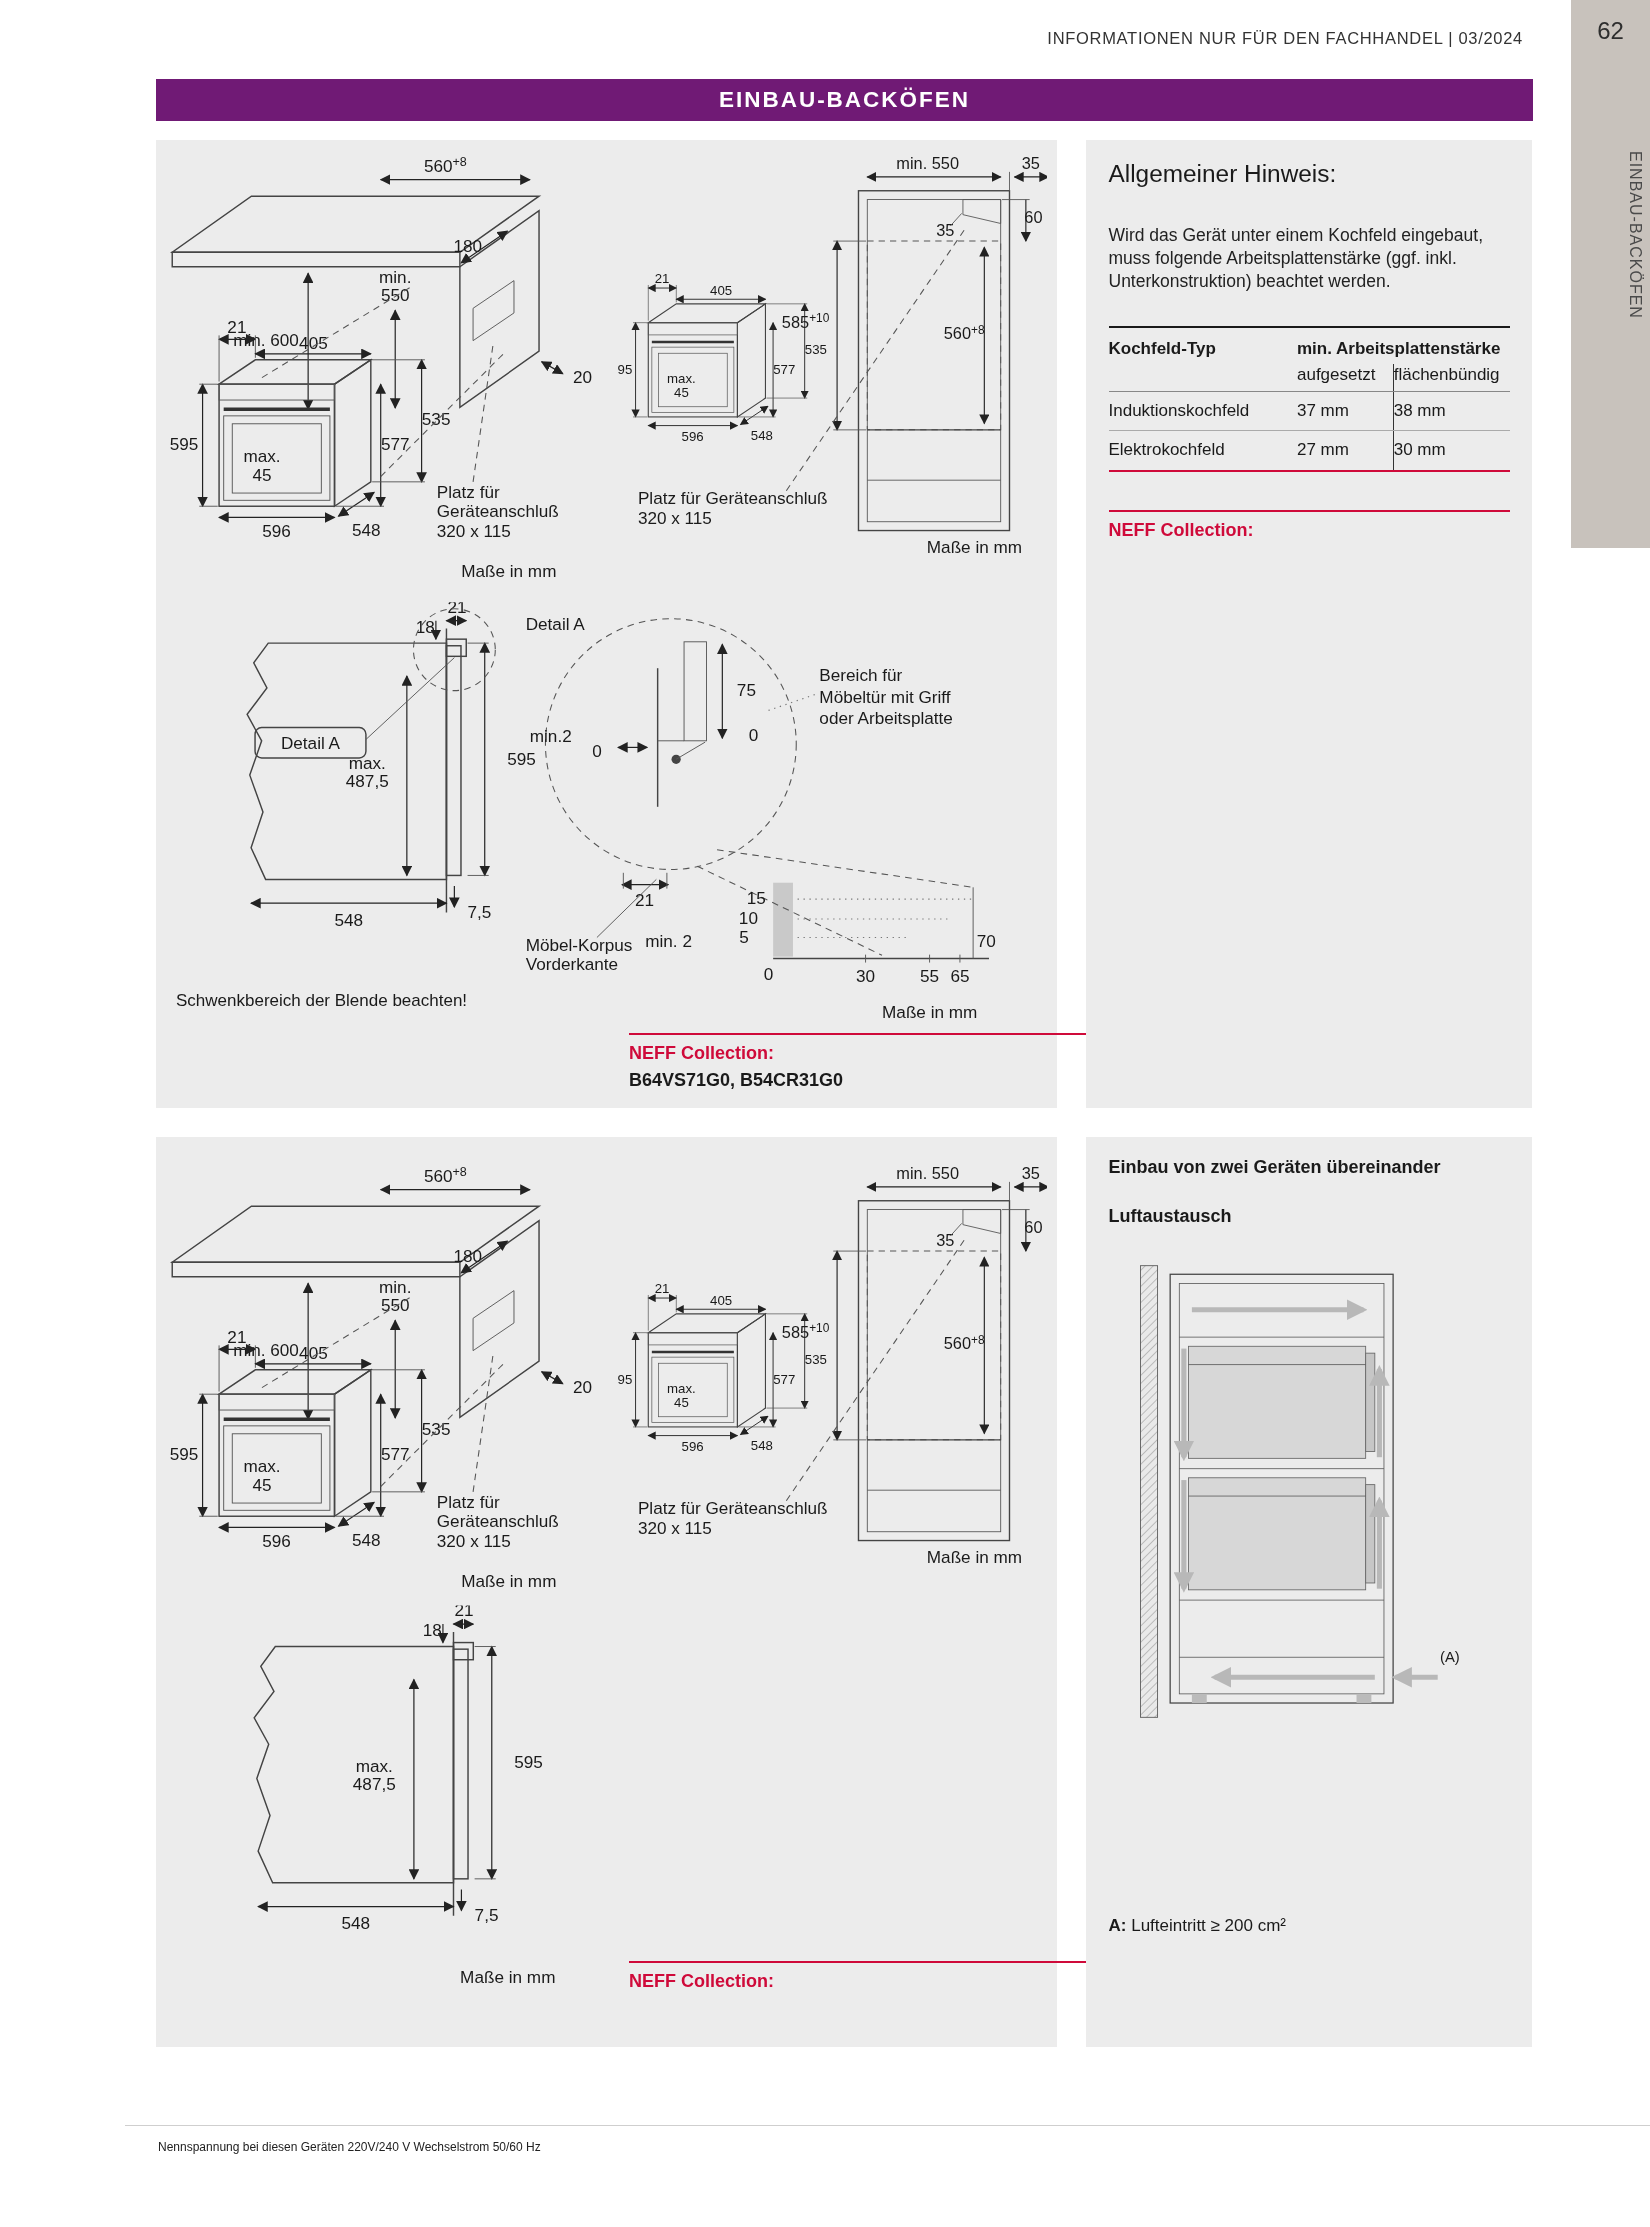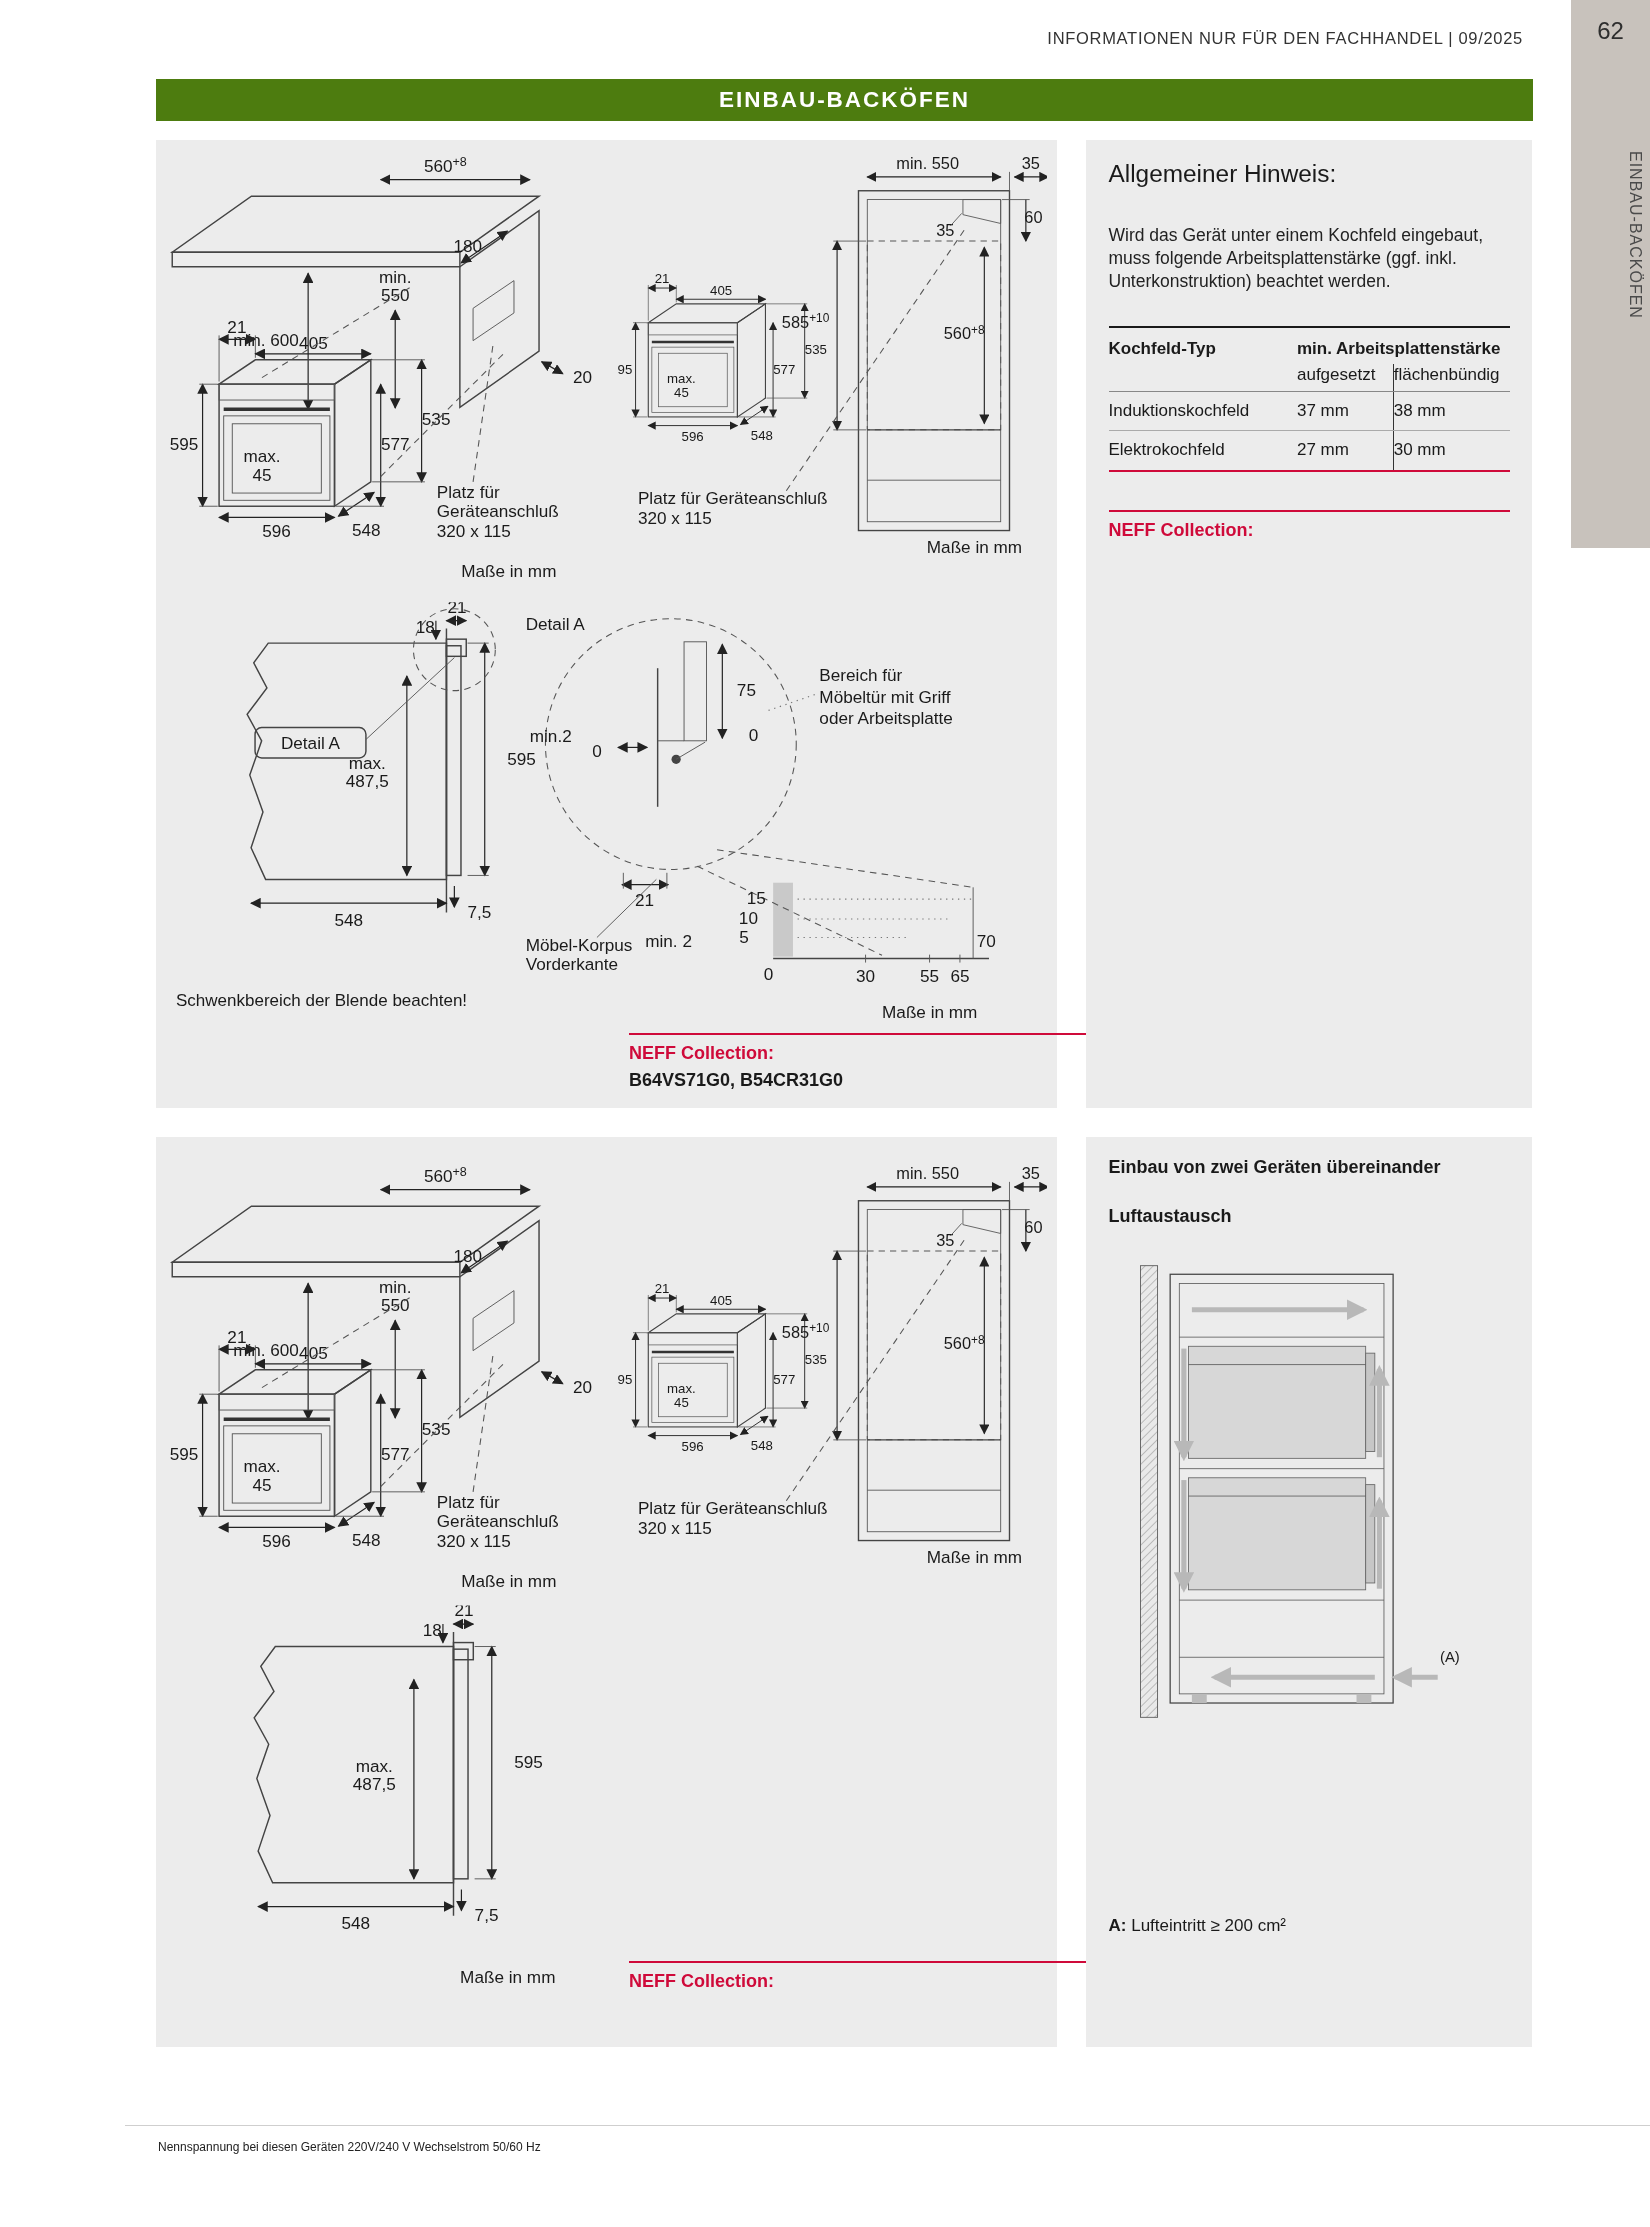--- a/index.html
+++ b/index.html
@@ -8,21 +8,21 @@
     font-family:"Liberation Sans", sans-serif; color:#1a1a1a; overflow:hidden;
   }
   .abs { position:absolute; }
   .panel { position:absolute; background:#ececec; }
   
   #hdr { position:absolute; top:29px; right:127px; font-size:16.5px; letter-spacing:0.7px; color:#333; }
   #tab { position:absolute; right:0; top:0; width:79px; height:548px; background:#c8c2bc; }
   #pagenum { text-align:center; padding-top:17px; font-size:24px; color:#2e2e2e; }
   #vtab { position:absolute; top:149px; left:0; width:79px; text-align:center;
           writing-mode:vertical-rl; font-size:16px; letter-spacing:1px; color:#4a4a4a; line-height:1.9; margin:0 auto; height:172px; }
-  #titlebar { position:absolute; left:156px; top:79px; width:1377px; height:42px; background:#4d7c0f;
+  #titlebar { position:absolute; left:156px; top:79px; width:1377px; height:42px; background:#701a75;
               color:#fff; font-weight:bold; font-size:22.5px; letter-spacing:2px; text-align:center; line-height:42px; }
   
   svg text { font-family:"Liberation Sans", sans-serif; font-size:26px; fill:#1a1a1a; }
   svg .sup { font-size:19px; }
   .ln   { stroke:#444; stroke-width:2.2; fill:none; }
   .thin { stroke:#555; stroke-width:1.4; fill:none; }
   .dim  { stroke:#222; stroke-width:1.8; fill:none; }
   .dash { stroke:#555; stroke-width:1.6; fill:none; stroke-dasharray:10 8; }
   .dot  { stroke:#777; stroke-width:1.8; fill:none; stroke-dasharray:2 7; }
   .flow { stroke:#b8b8b8; stroke-width:9; fill:none; }
@@ -210,21 +210,21 @@
         <line class="flow" x1="438" y1="350" x2="438" y2="196" marker-end="url(#arG)"></line>
         <line class="flow" x1="438" y1="580" x2="438" y2="426" marker-end="url(#arG)"></line>
         <line class="flow" x1="430" y1="735" x2="150" y2="735" marker-end="url(#arG)"></line>
         <line class="flow" x1="540" y1="735" x2="466" y2="735" marker-end="url(#arG)"></line>
       </g>
       <text x="544" y="708">(A)</text>
     </g>
   </symbol>
 </svg>
 
-<div id="hdr">INFORMATIONEN NUR FÜR DEN FACHHANDEL | 09/2025</div>
+<div id="hdr">INFORMATIONEN NUR FÜR DEN FACHHANDEL | 03/2024</div>
 <div id="tab">
   <div id="pagenum">62</div>
   <div id="vtab"><span>EINBAU-</span><span>BACKÖFEN</span></div>
 </div>
 <div id="titlebar">EINBAU-BACKÖFEN</div>
 
 <div class="panel" id="panel1" style="left:156px;top:140px;width:901px;height:968px">
 
   <svg class="abs" style="left:6.6px;top:13.2px" width="475" height="436" viewBox="0 0 720 660">
     <use href="#persp-cab" x="0" y="0" width="720" height="400"></use>

